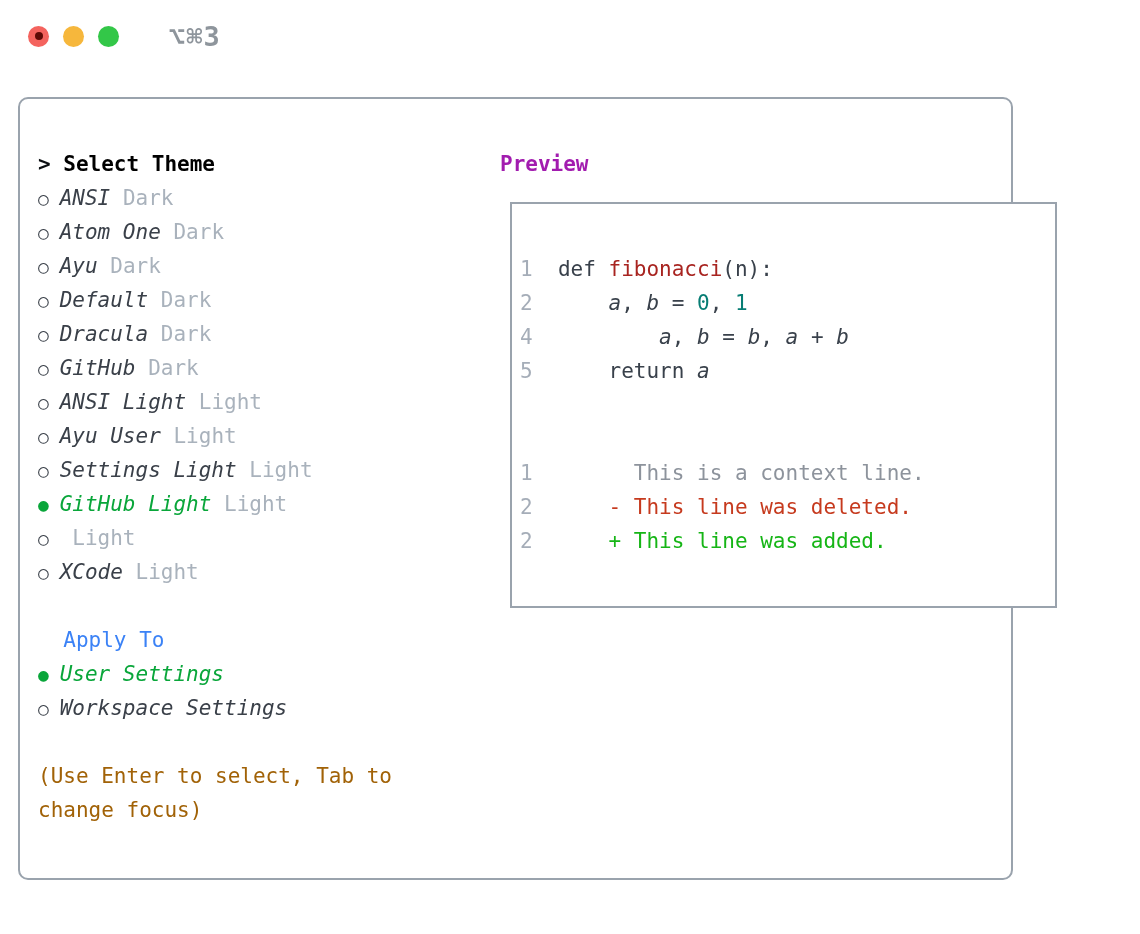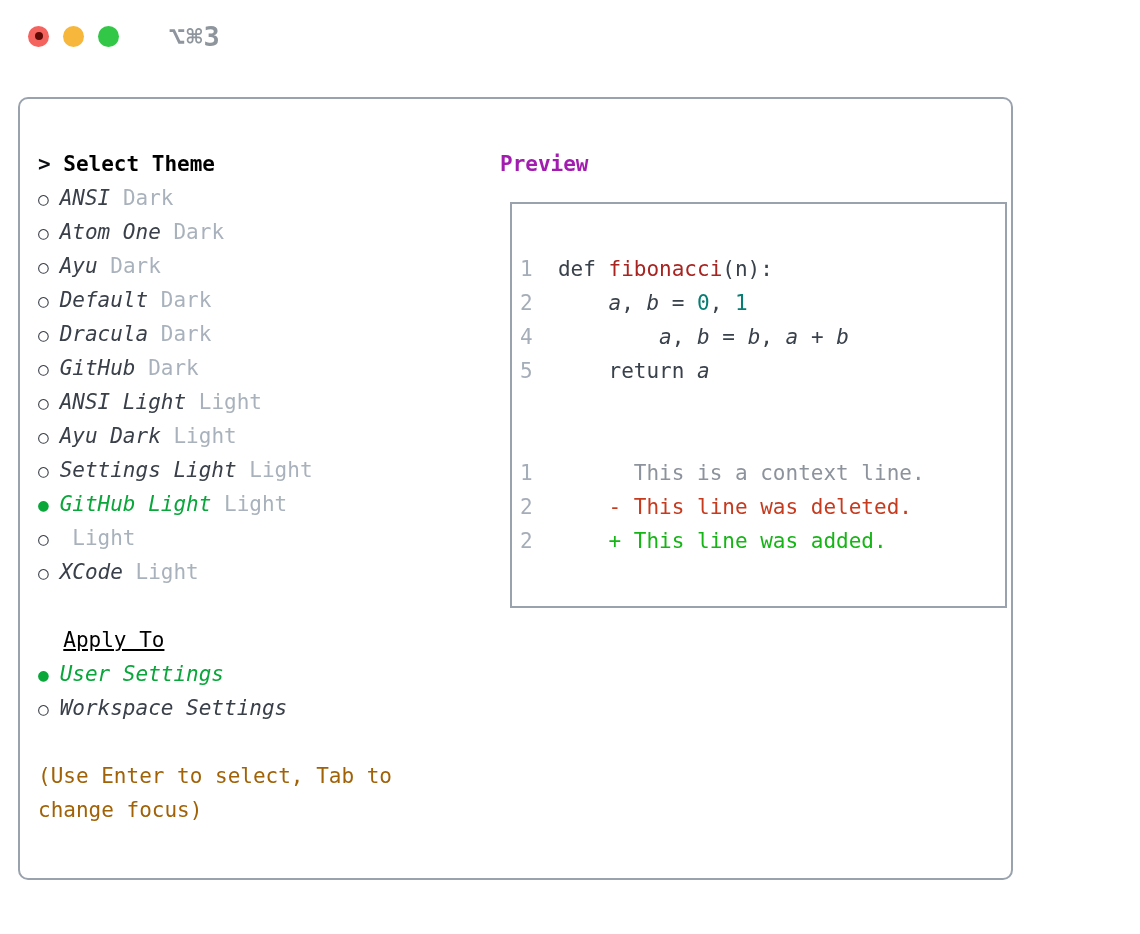--- a/index.html
+++ b/index.html
@@ -32,32 +32,32 @@
   .panel{
     position:absolute;left:18px;top:97px;width:995px;height:783px;box-sizing:border-box;
     border:2px solid #9aa3ad;border-radius:10px;background:#fff;
   }
   .col-left{position:absolute;left:18px;top:48px;font-size:21px;line-height:34px;color:#3a4049;}
   .col-right{position:absolute;left:480px;top:48px;width:497px;font-size:21px;line-height:34px;}
   .row{display:flex;align-items:baseline;height:34px;white-space:pre;}
   .marker{display:inline-block;width:1ch;margin-right:1ch;text-align:center;flex:0 0 auto;}
   .prompt{font-weight:700;color:#0b0e12;}
   .hdr{font-weight:700;color:#000000;}
-  .subhdr{color:#000000;text-decoration:underline;}
+  .subhdr{color:#3b82f6;}
   .theme-row .marker{color:#3a4049;font-size:18px;}
   .theme-row.selected .marker{color:var(--selected-green,#09a63a);}
   .theme-row.selected .t-name{color:var(--selected-green,#09a63a);}
   .t-name{color:#3a4049;font-style:italic;}
   .t-tag{color:#a9b2bc;margin-left:1ch;}
   .gap{height:34px;}
   .hint{color:#a16207;white-space:pre-line;line-height:34px;}
   
   .preview-header{font-weight:700;color:#a21caf;height:34px;line-height:34px;}
   .preview-box{
-    margin-left:10px;margin-top:21px;width:497px;height:406px;box-sizing:border-box;
+    margin-left:10px;margin-top:21px;width:547px;height:406px;box-sizing:border-box;
     border:2px solid #9aa3ad;background:#fff;padding:48px 8px 0 8px;overflow:hidden;
   }
   .cl{height:34px;line-height:34px;white-space:pre;font-size:21px;}
   .ln{display:inline-block;width:1ch;margin-right:2ch;color:#a5adb8;}
   .c-code{color:#39414b;}
   .c-func{color:var(--function-red,#a82420);}
   .c-var{color:#39414b;font-style:italic;}
   .c-num{color:var(--number-teal,#077d74);}
   .c-call{color:var(--call-blue,#1f97ce);}
   .c-context{color:var(--context-gray,#8d939c);}
@@ -87,21 +87,21 @@
       </div>
 
       <div id="theme-list">
           <div class="row theme-row"><span class="marker">○</span><span class="t-name">ANSI</span><span class="t-tag">Dark</span></div>
           <div class="row theme-row"><span class="marker">○</span><span class="t-name">Atom One</span><span class="t-tag">Dark</span></div>
           <div class="row theme-row"><span class="marker">○</span><span class="t-name">Ayu</span><span class="t-tag">Dark</span></div>
           <div class="row theme-row"><span class="marker">○</span><span class="t-name">Default</span><span class="t-tag">Dark</span></div>
           <div class="row theme-row"><span class="marker">○</span><span class="t-name">Dracula</span><span class="t-tag">Dark</span></div>
           <div class="row theme-row"><span class="marker">○</span><span class="t-name">GitHub</span><span class="t-tag">Dark</span></div>
           <div class="row theme-row"><span class="marker">○</span><span class="t-name">ANSI Light</span><span class="t-tag">Light</span></div>
-          <div class="row theme-row"><span class="marker">○</span><span class="t-name">Ayu Dark</span><span class="t-tag">Light</span></div>
+          <div class="row theme-row"><span class="marker">○</span><span class="t-name">Ayu User</span><span class="t-tag">Light</span></div>
           <div class="row theme-row"><span class="marker">○</span><span class="t-name">Settings Light</span><span class="t-tag">Light</span></div>
           <div class="row theme-row selected"><span class="marker">●</span><span class="t-name">GitHub Light</span><span class="t-tag">Light</span></div>
           <div class="row theme-row"><span class="marker">○</span><span class="t-tag">Light</span></div>
           <div class="row theme-row"><span class="marker">○</span><span class="t-name">XCode</span><span class="t-tag">Light</span></div>
         </div>
 
       <div class="gap"></div>
 
       <div class="row">
         <span class="marker"></span>

